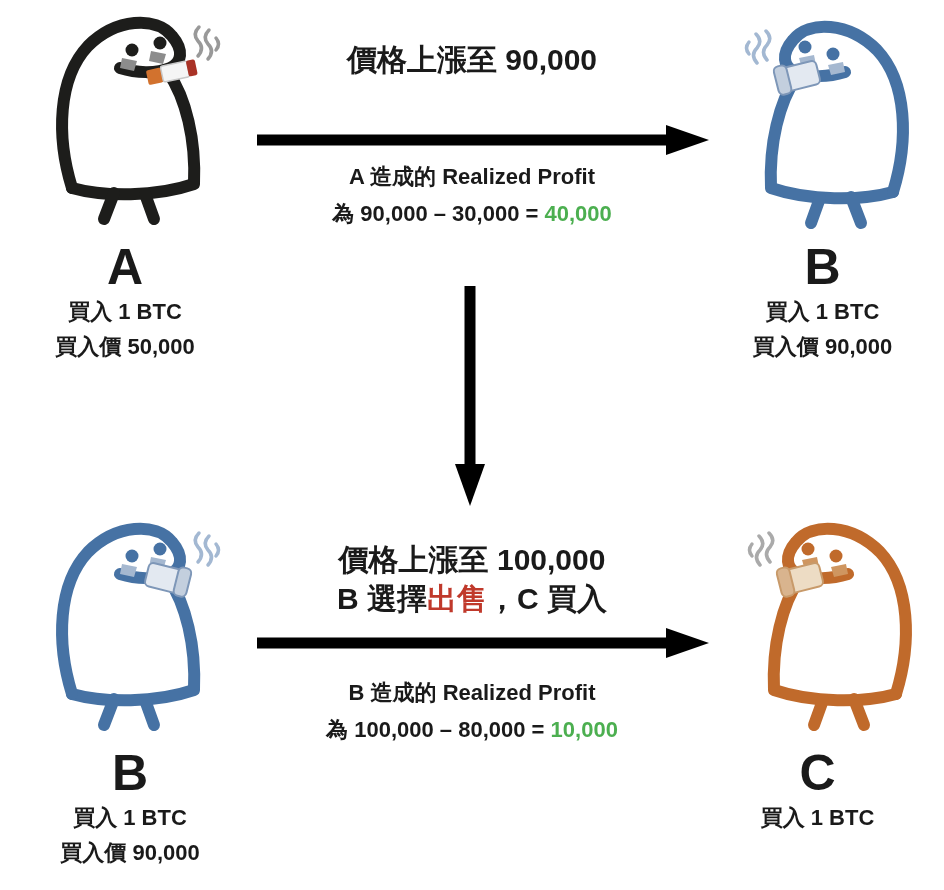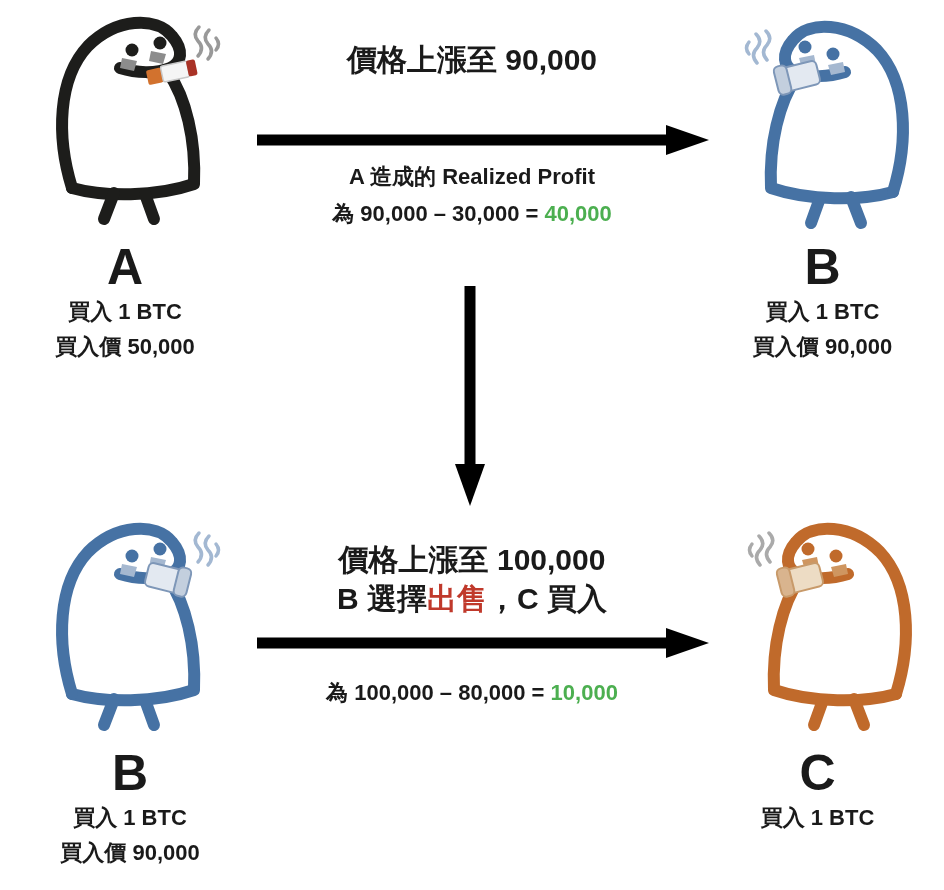--- a/index.html
+++ b/index.html
@@ -192,20 +192,21 @@
   </div>
 
   <div class="abs" style="left:252px;top:625px">
     <svg class="arrow-svg" width="460" height="36" viewBox="0 0 460 36">
       <line x1="5" y1="18" x2="416" y2="18" stroke="#000000" stroke-width="11"></line>
       <polygon points="414,3 414,33 457,18" fill="#000000"></polygon>
     </svg>
   </div>
 
   <div class="abs center-text profit-text" style="left:227px;top:674px;width:490px">
+    <div>B 造成的 Realized Profit</div>
     <div><span>為 100,000 – 80,000 = </span><span class="profit-val">10,000</span></div>
   </div>
 
   <div class="abs char-label" style="left:15px;top:746px;width:230px">
     <div class="name">B</div>
     <div class="detail">買入 1 BTC</div>
     <div class="detail">買入價 90,000</div>
   </div>
 
   <div class="abs char-label" style="left:695px;top:746px;width:245px">

